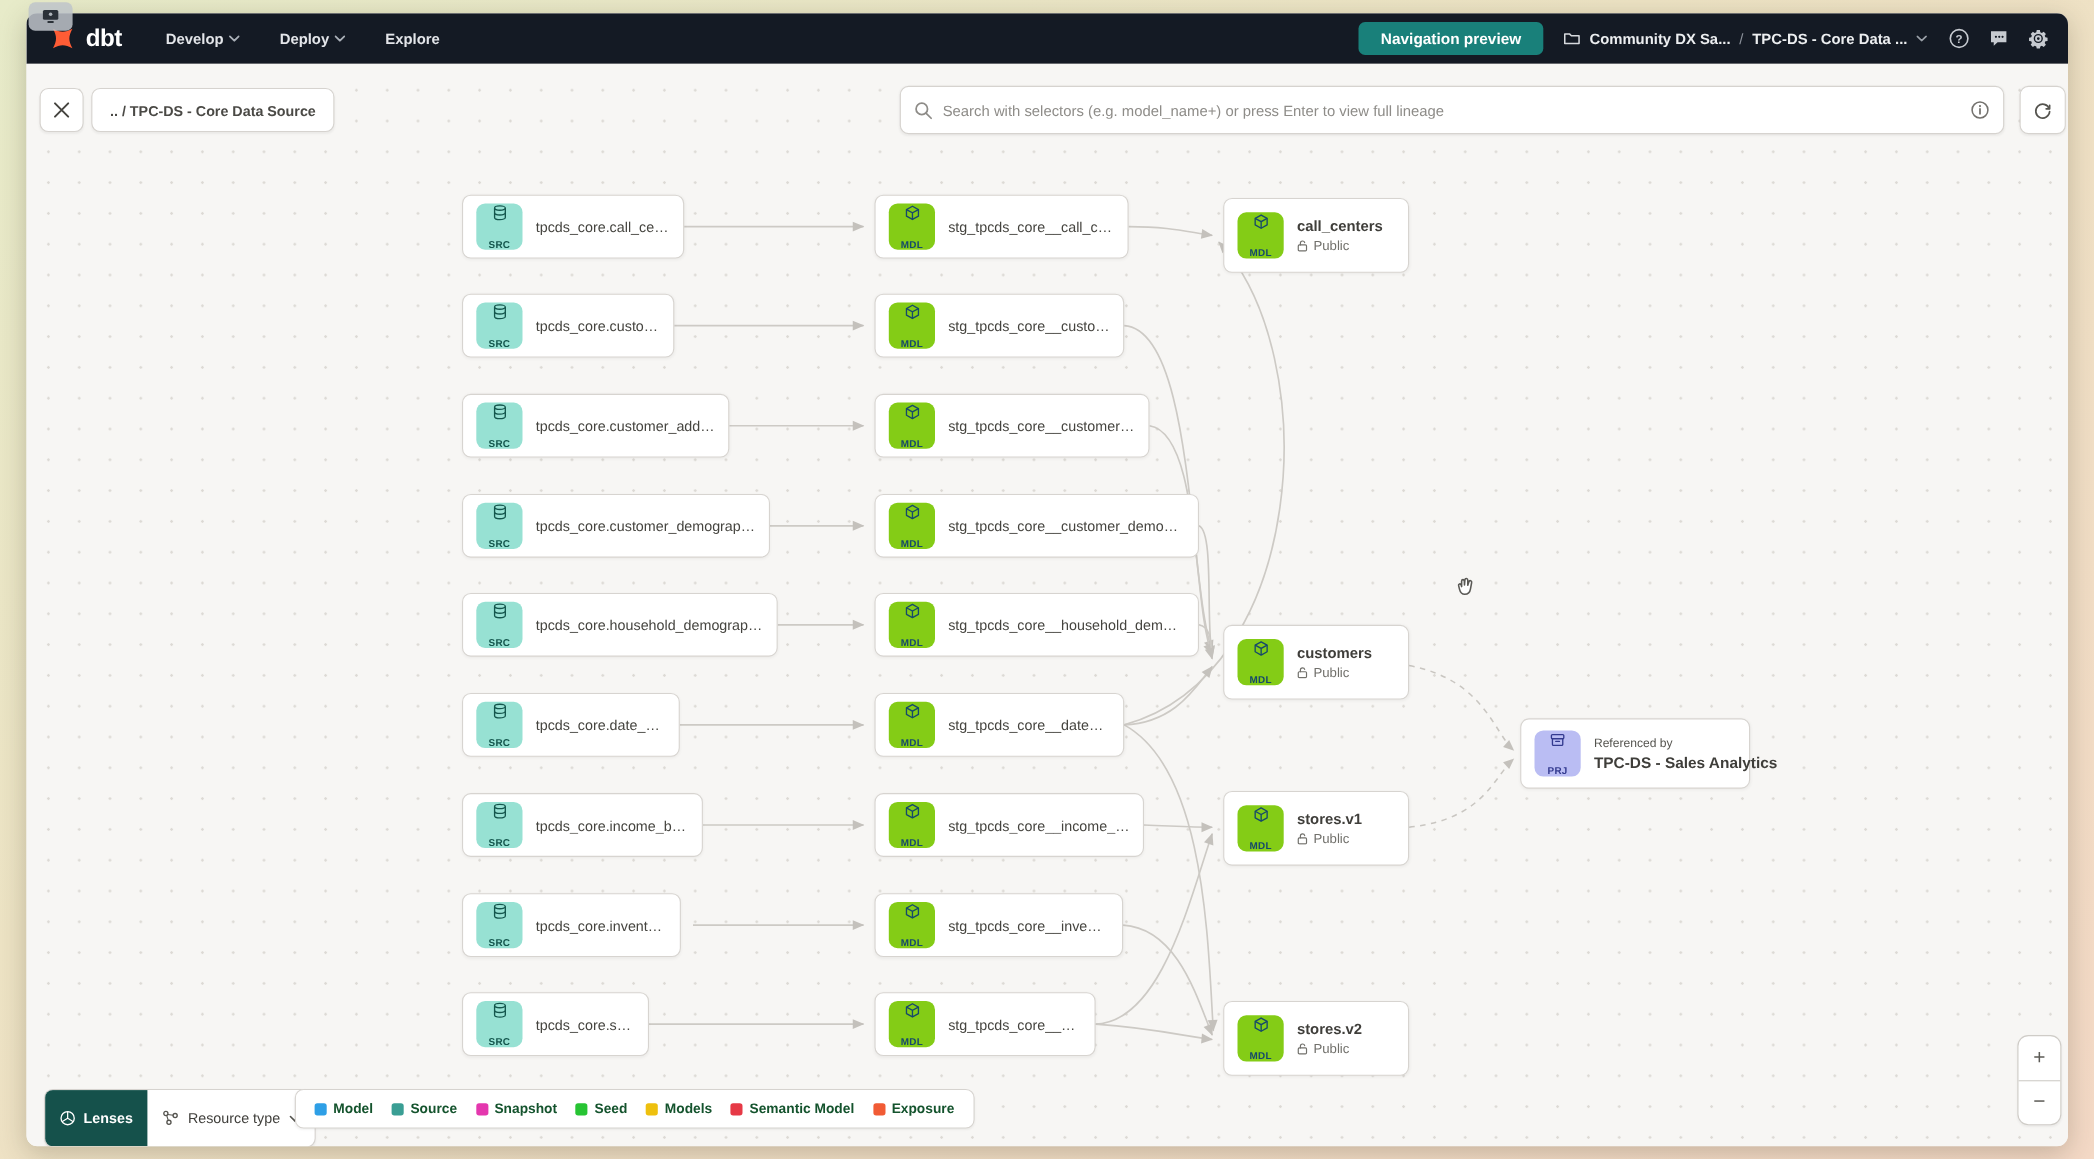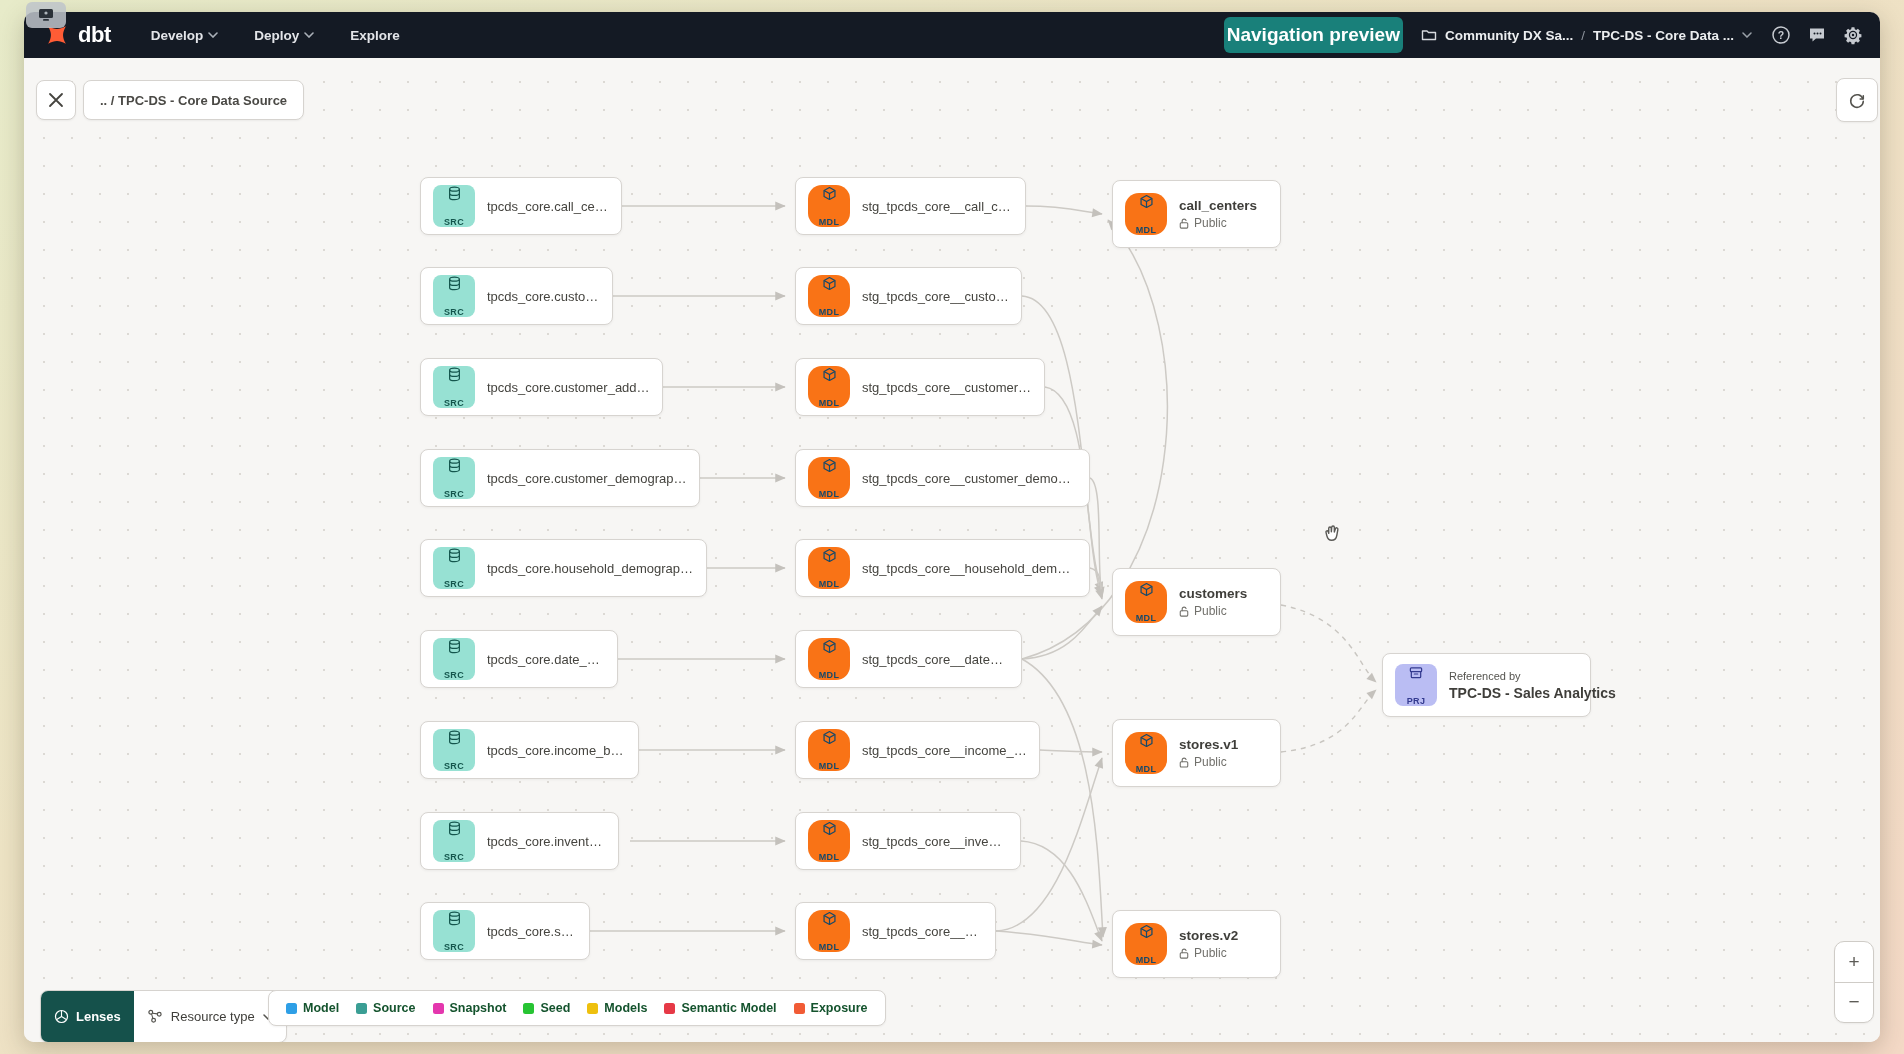--- a/index.html
+++ b/index.html
@@ -12,22 +12,22 @@
     border-radius:10px; overflow:hidden; background:#f7f6f4;
     box-shadow:0 6px 24px rgba(60,50,30,.25); }
 
   
   .navbar { height:46px; background:#141a24; display:flex; align-items:center; padding:0 16px 0 18px; }
   .brand { display:flex; align-items:center; gap:6px; margin-right:40px; }
   .brand-word { color:#fff; font-size:22px; font-weight:700; letter-spacing:-.5px; }
   .nav-item { color:#e3e5e9; font-size:13.5px; font-weight:600; display:flex; align-items:center; gap:5px;
     margin-right:36px; cursor:pointer; }
   .nav-right { margin-left:auto; display:flex; align-items:center; gap:18px; }
-  .preview-btn { background:#19807a; color:#fff; font-size:19px; font-weight:600;
-    padding:7px 3px; border-radius:6px; border:none; cursor:pointer; }
+  .preview-btn { background:#19807a; color:#fff; font-size:14px; font-weight:600;
+    padding:7px 20px; border-radius:6px; border:none; cursor:pointer; }
   .nav-crumb { display:flex; align-items:center; gap:8px; color:#eceef0; font-size:13.5px; font-weight:700; }
   .nav-crumb .sep { color:#8d939c; font-weight:400; }
   .nav-icons { display:flex; align-items:center; gap:14px; }
   .nav-icon { width:22px; height:22px; display:flex; align-items:center; justify-content:center; cursor:pointer; }
 
   
   .canvas { position:relative; width:1856px; height:984px; background:#f7f6f4;
     background-image:radial-gradient(#dcd9d4 1.2px, transparent 1.3px);
     background-size:28px 28px; background-position:6px 10px; }
 
@@ -46,21 +46,21 @@
     justify-content:center; cursor:pointer; }
 
   
   .node { position:absolute; background:#fff; border:1px solid #d7d4d0; border-radius:8px;
     display:flex; align-items:center; gap:12px; padding:0 12px;
     box-shadow:0 1px 3px rgba(0,0,0,.05); cursor:pointer; }
   .tile { width:42px; height:42px; border-radius:8px; display:flex; flex-direction:column;
     align-items:center; justify-content:center; gap:16px; flex:0 0 auto; }
   .tile .badge { font-size:9px; font-weight:700; letter-spacing:.3px; line-height:10px; }
   .src-tile { background:#97e1d3; color:#14564d; }
-  .mdl-tile { background:#f97316; color:#16496a;border-radius:14px; }
+  .mdl-tile { background:#84cc16; color:#16496a; }
   .prj-tile { background:#babdf3; color:#333a8f; }
   .node-label { font-size:13px; color:#45443f; white-space:nowrap; overflow:hidden; text-overflow:ellipsis; }
   .node-col { display:flex; flex-direction:column; gap:3px; min-width:0; }
   .node-name { font-size:13.5px; font-weight:600; color:#3f3e3a; white-space:nowrap; }
   .access-row { display:flex; align-items:center; gap:5px; color:#71706b; font-size:12px; }
   .eyebrow { font-size:11px; color:#55544f; }
   .proj-name { font-size:14px; font-weight:600; color:#3f3e3a; white-space:nowrap; }
 
   svg.edges { position:absolute; left:0; top:0; pointer-events:none; }
 
@@ -206,20 +206,32 @@
       </g>
     </svg>
 
     <div class="ctl close-btn">
       <svg width="16" height="16" viewBox="0 0 16 16">
         <path d="M2,2 L14,14 M14,2 L2,14" stroke="#45443f" stroke-width="1.8" stroke-linecap="round"></path>
       </svg>
     </div>
     <div class="ctl crumb-chip">
       <span>.. / TPC-DS - Core Data Source</span>
+    </div>
+    <div class="ctl searchbar">
+      <svg width="17" height="17" viewBox="0 0 17 17">
+        <circle cx="7" cy="7" r="5.2" fill="none" stroke="#8e8c88" stroke-width="1.6"></circle>
+        <path d="M11,11 L15.5,15.5" stroke="#8e8c88" stroke-width="1.6" stroke-linecap="round"></path>
+      </svg>
+      <input type="text" placeholder="Search with selectors (e.g. model_name+) or press Enter to view full lineage" style="">
+      <svg width="18" height="18" viewBox="0 0 18 18">
+        <circle cx="9" cy="9" r="7.2" fill="none" stroke="#74726e" stroke-width="1.4"></circle>
+        <path d="M9,8 L9,12.5" stroke="#74726e" stroke-width="1.6" stroke-linecap="round"></path>
+        <circle cx="9" cy="5.4" r="1" fill="#74726e"></circle>
+      </svg>
     </div>
     <div class="ctl refresh-btn">
       <svg width="18" height="18" viewBox="0 0 20 20">
         <path d="M16.5,8.5 A7,7 0 1 0 17,11.5" fill="none" stroke="#55544f" stroke-width="1.7" stroke-linecap="round"></path>
         <path d="M13.5,8.8 L17,8.8 L17,5.2" fill="none" stroke="#55544f" stroke-width="1.7" stroke-linecap="round" stroke-linejoin="round"></path>
       </svg>
     </div>
 
     <div id="nodes">
         <div class="node" style="left: 396px; top: 119px; width: 202px; height: 58px;">

